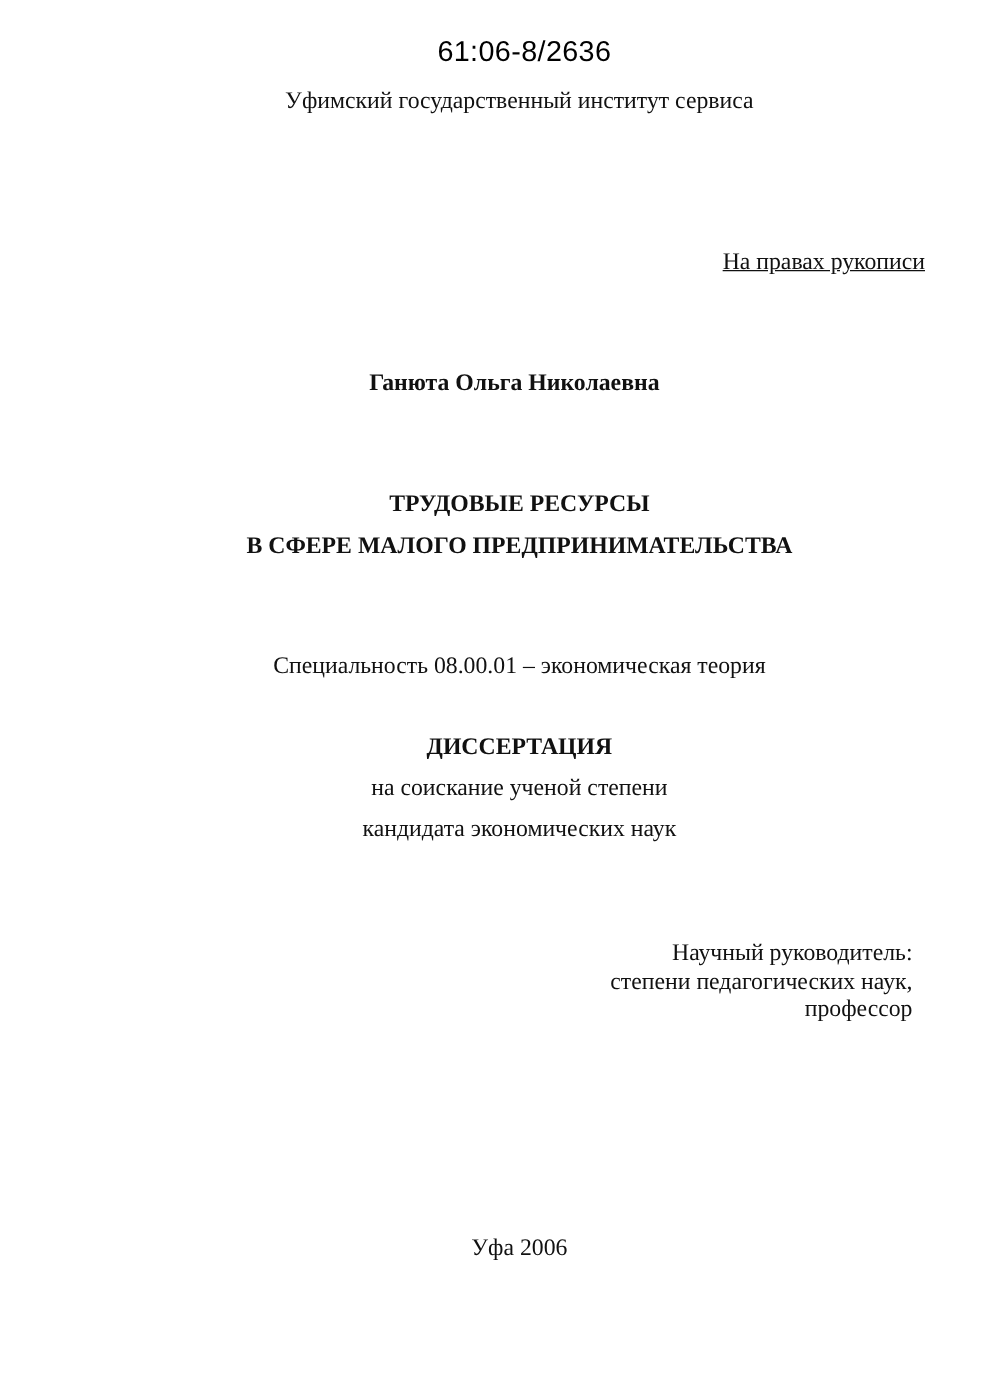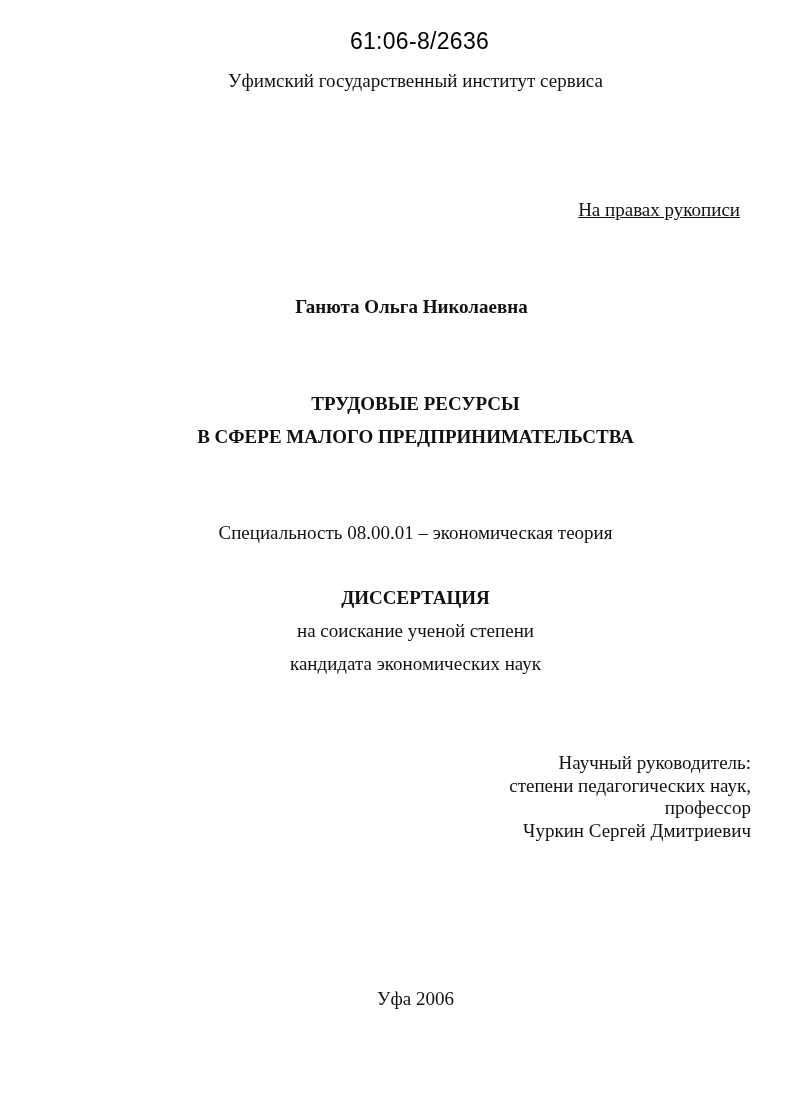--- a/index.html
+++ b/index.html
@@ -10,21 +10,21 @@
   }
   .abs { position: absolute; white-space: nowrap; }
   .center { left: 0; width: 797px; text-align: center; }
   .stamp {
     font-family: "Liberation Sans", "DejaVu Sans", sans-serif;
     font-size: 23px; letter-spacing: 0.3px; color: #000;
   }
   .t18 { font-size: 19px; }
   .bold { font-weight: bold; }
   .right-block {
-    position: absolute; right: 46px; top: 752px;
+    position: absolute; right: 67px; top: 752px;
     text-align: right; font-size: 19px; line-height: 22.6px;
   }
 </style>
 </head>
 <body>
 
 <div class="abs center stamp" style="top:28px; left:21px;">61:06-8/2636</div>
 
 <div class="abs center t18" style="top:70px; left:17px;">Уфимский государственный институт сервиса</div>
 
@@ -39,16 +39,15 @@
 
 <div class="abs center t18 bold" style="top:587px; left:17px;">ДИССЕРТАЦИЯ</div>
 
 <div class="abs center t18" style="top:620px; left:17px;">на соискание ученой степени</div>
 <div class="abs center t18" style="top:653px; left:17px;">кандидата экономических наук</div>
 
 <div class="right-block">
   <div>Научный руководитель:</div>
   <div>степени педагогических наук,</div>
   <div>профессор</div>
-  <div>Чуркин Сергей Дмитриевич</div>
 </div>
 
 <div class="abs center t18" style="top:988px; left:17px;">Уфа 2006</div>
 
 </body></html>

